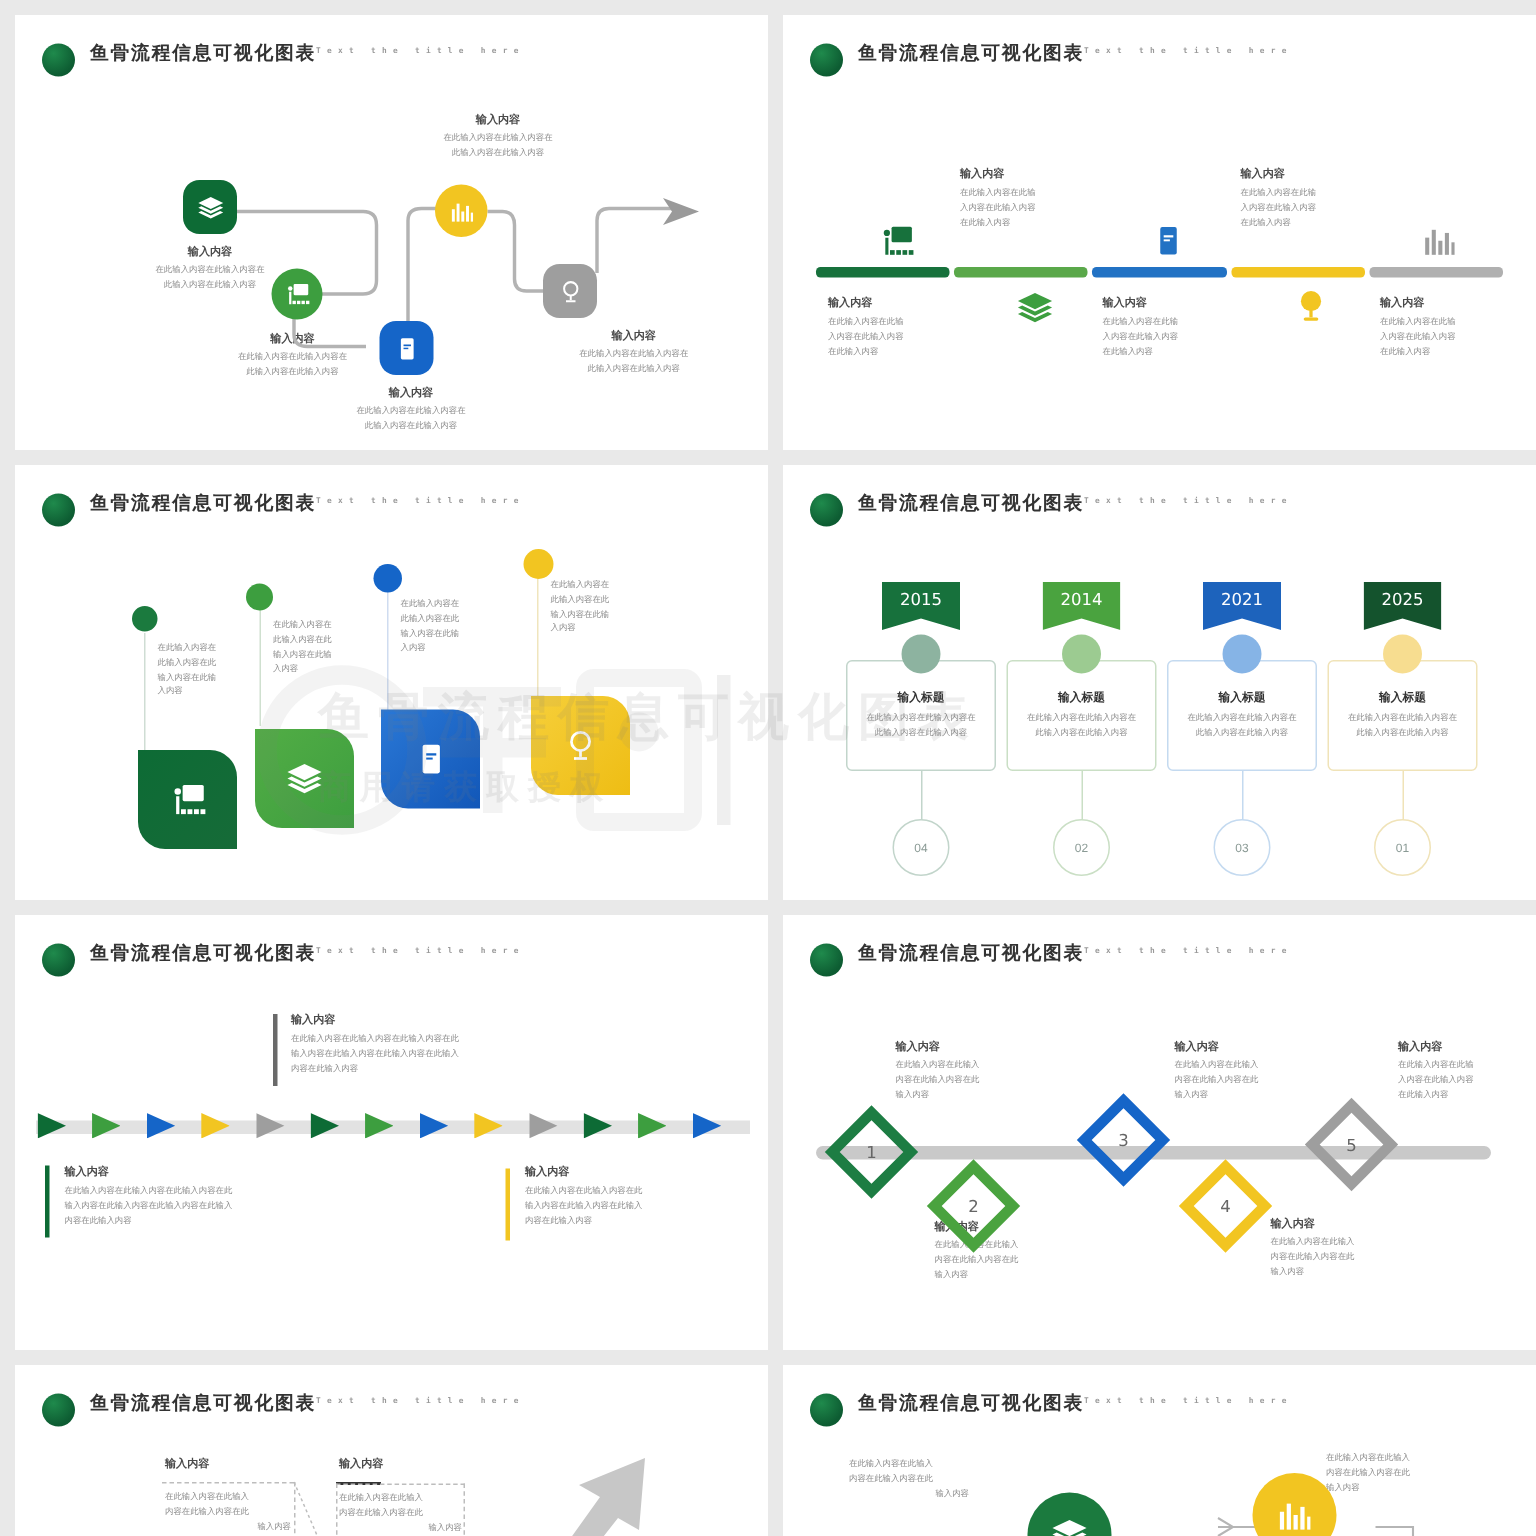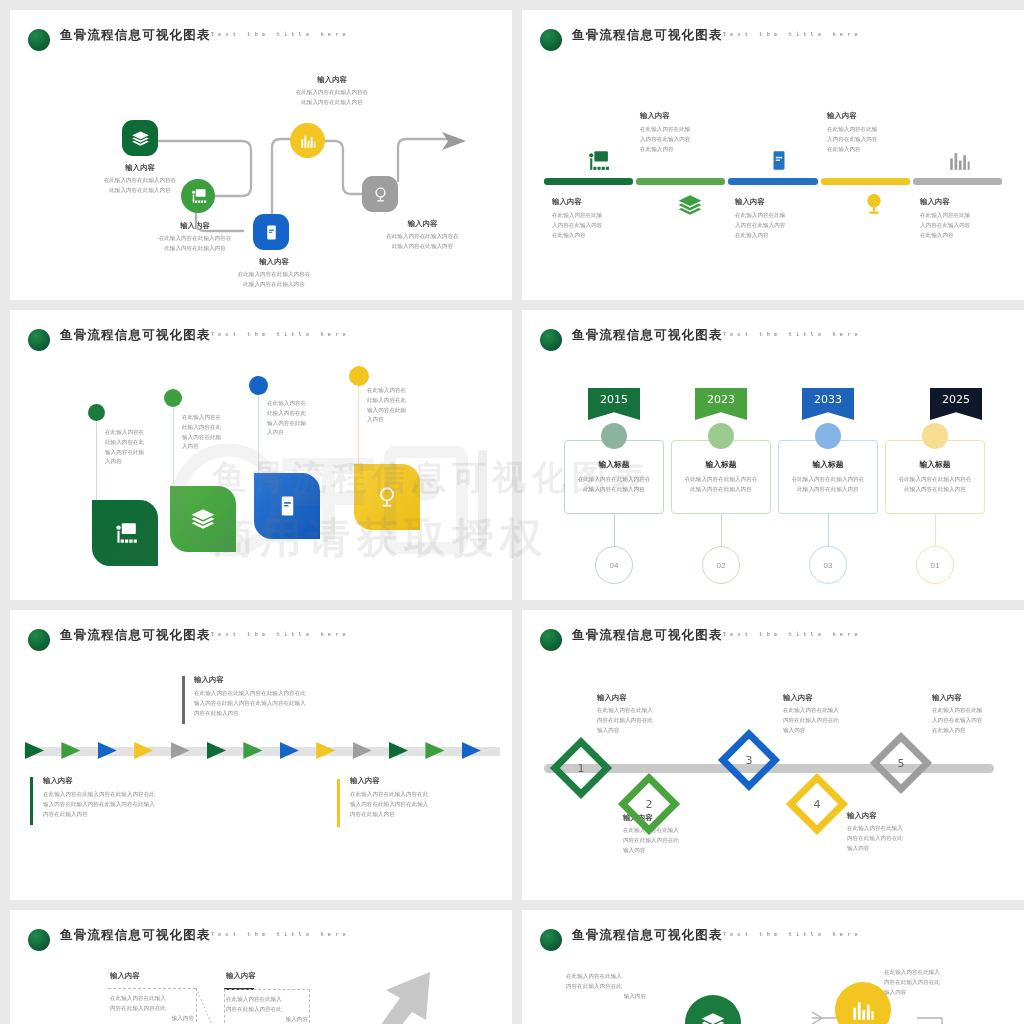--- a/index.html
+++ b/index.html
@@ -31,21 +31,21 @@
   .hdr-txt { display:flex; flex-direction:row; }
   .hdr-title { font-size:12.5px; font-weight:bold; color:#333; letter-spacing:1.2px;
       font-family:"DejaVu Sans",sans-serif; line-height:1.1; }
   .hdr-sub { font-size:5.2px; color:#9a9a9a; letter-spacing:4.2px; margin-top:3px;
       font-family:"DejaVu Sans Mono",monospace; font-weight:bold;}
 
   
   .wm { position:absolute; pointer-events:none; z-index:4;
         color:rgba(120,120,120,0.13); font-weight:bold; white-space:nowrap;}
   .wm-l1 { left:212px; top:455px; font-size:34px; letter-spacing:6px; }
-  .wm-l2 { left:212px; top:510px; font-size:42px; letter-spacing:6px; }
+  .wm-l2 { left:212px; top:510px; font-size:22px; letter-spacing:6px; }
   .wm-logo { position:absolute; left:172px; top:440px; width:300px; height:120px;
       z-index:3; opacity:.09; pointer-events:none;}
   .wm-bar { position:absolute; left:478px; top:450px; width:9px; height:100px;
       background:rgba(120,120,120,.12); z-index:4;}
 
   
   .t-h { font-size:7.4px; color:#4a4a4a; font-weight:bold; line-height:1.5;}
   .t-b { font-size:5.6px; color:#8a8a8a; line-height:1.75; }
 
   
@@ -375,41 +375,41 @@
     <div class="flag" style="left:66px;top:78px;background:#17713c">2015</div>
     <div class="fcirc" style="left:79px;top:113px;background:#8db3a0"></div>
     <div class="fbox" style="left:42px;top:130px;border-color:#c2d5cb">
       <div class="t-h" style="font-size:7.8px;color:#333">输入标题</div>
       <div class="t-b" style="margin-top:4px;text-align:center">在此输入内容在此输入内容在</div>
       <div class="t-b" style="text-align:center">此输入内容在此输入内容</div>
     </div>
     <div class="fstem" style="left:92px;top:204px;height:33px;background:#c2d5cb"></div>
     <div class="fnum" style="left:73px;top:236px;border-color:#c2d5cb">04</div>
 
-    <div class="flag" style="left:173px;top:78px;background:#4aa33f">2023</div>
+    <div class="flag" style="left:173px;top:78px;background:#4aa33f">2014</div>
     <div class="fcirc" style="left:186px;top:113px;background:#9ccb91"></div>
     <div class="fbox" style="left:149px;top:130px;border-color:#cadfc5">
       <div class="t-h" style="font-size:7.8px;color:#333">输入标题</div>
       <div class="t-b" style="margin-top:4px;text-align:center">在此输入内容在此输入内容在</div>
       <div class="t-b" style="text-align:center">此输入内容在此输入内容</div>
     </div>
     <div class="fstem" style="left:199px;top:204px;height:33px;background:#cadfc5"></div>
     <div class="fnum" style="left:180px;top:236px;border-color:#cadfc5">02</div>
 
-    <div class="flag" style="left:280px;top:78px;background:#1d63bc">2033</div>
+    <div class="flag" style="left:280px;top:78px;background:#1d63bc">2021</div>
     <div class="fcirc" style="left:293px;top:113px;background:#86b4e6"></div>
     <div class="fbox" style="left:256px;top:130px;border-color:#c4daf0">
       <div class="t-h" style="font-size:7.8px;color:#333">输入标题</div>
       <div class="t-b" style="margin-top:4px;text-align:center">在此输入内容在此输入内容在</div>
       <div class="t-b" style="text-align:center">此输入内容在此输入内容</div>
     </div>
     <div class="fstem" style="left:306px;top:204px;height:33px;background:#c4daf0"></div>
     <div class="fnum" style="left:287px;top:236px;border-color:#c4daf0">03</div>
 
-    <div class="flag" style="left:408px;top:78px;background:#0f172a">2025</div>
+    <div class="flag" style="left:387px;top:78px;background:#14532d">2025</div>
     <div class="fcirc" style="left:400px;top:113px;background:#f7dd90"></div>
     <div class="fbox" style="left:363px;top:130px;border-color:#f0e3b8">
       <div class="t-h" style="font-size:7.8px;color:#333">输入标题</div>
       <div class="t-b" style="margin-top:4px;text-align:center">在此输入内容在此输入内容在</div>
       <div class="t-b" style="text-align:center">此输入内容在此输入内容</div>
     </div>
     <div class="fstem" style="left:413px;top:204px;height:33px;background:#f0e3b8"></div>
     <div class="fnum" style="left:394px;top:236px;border-color:#f0e3b8">01</div>
   </div>
 

